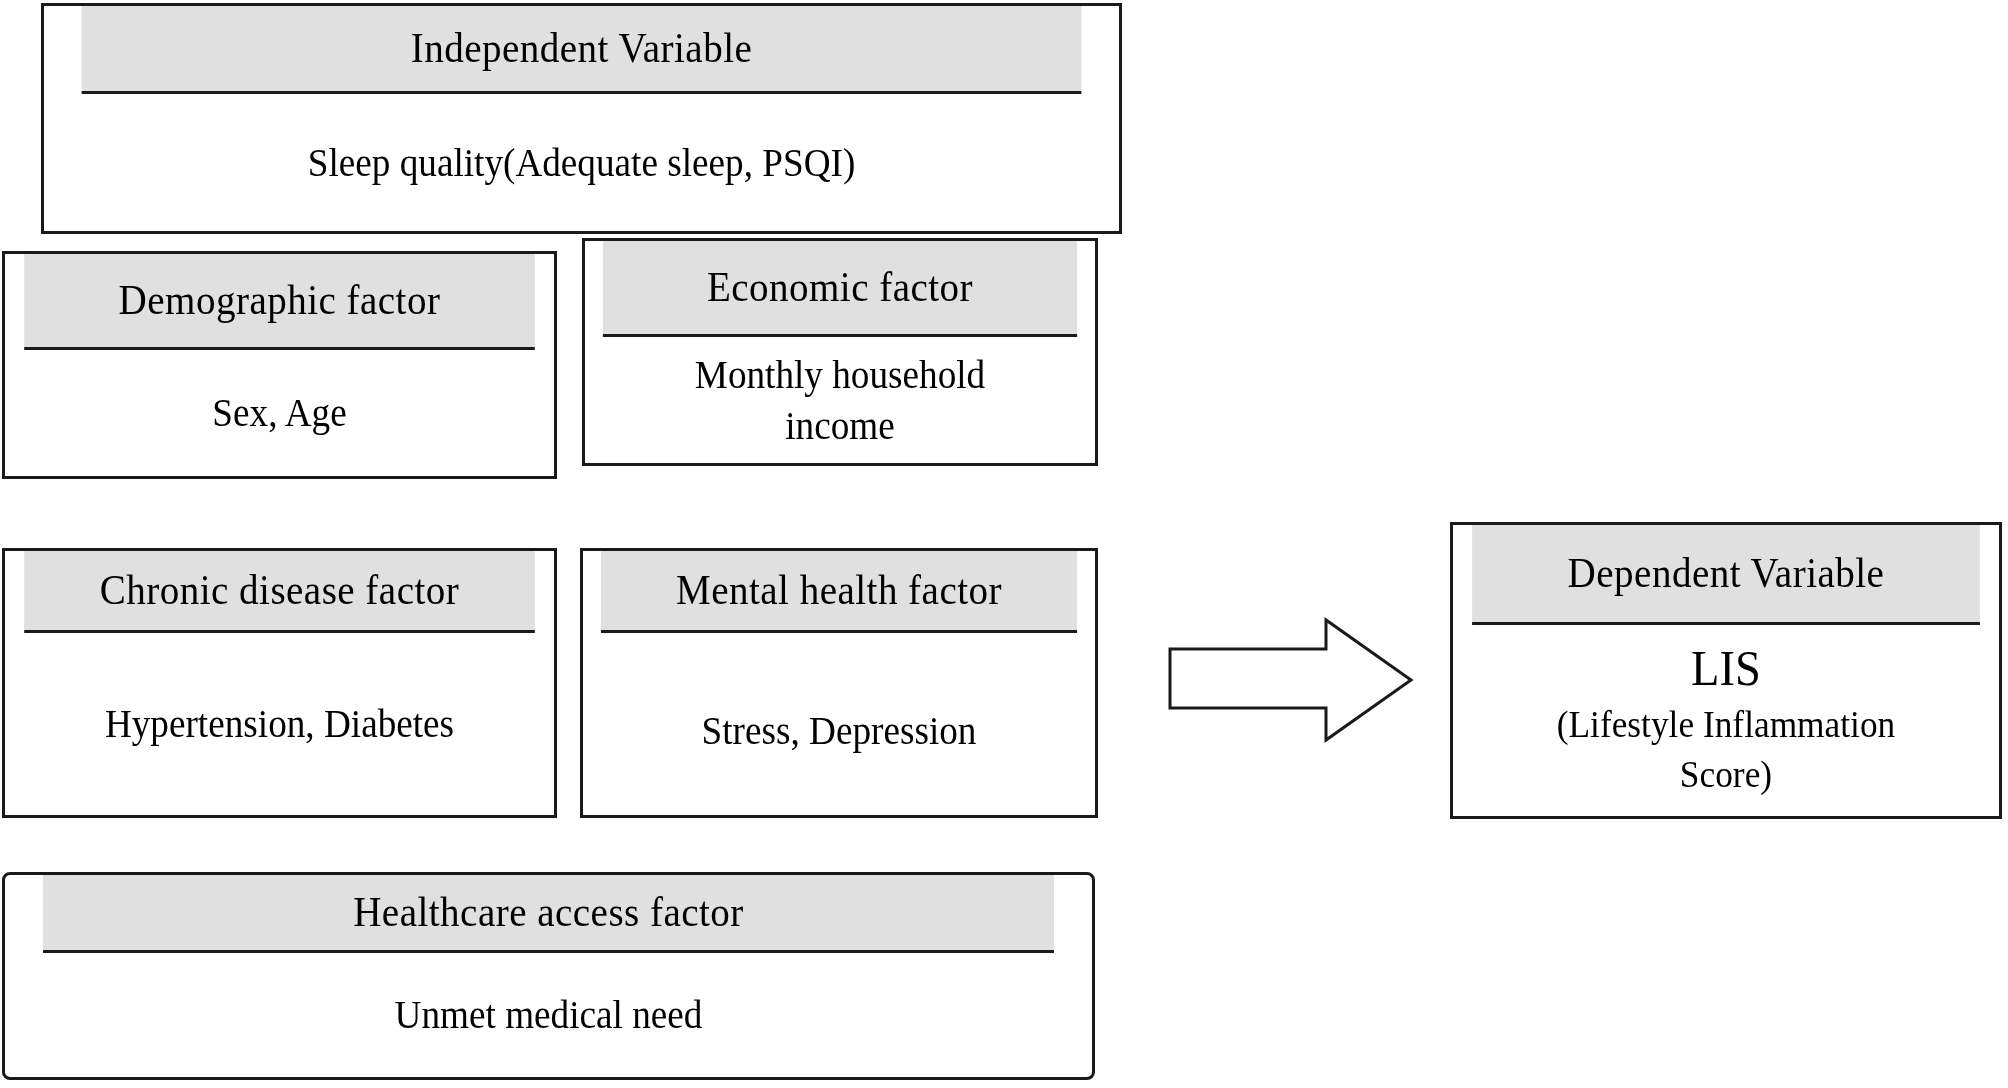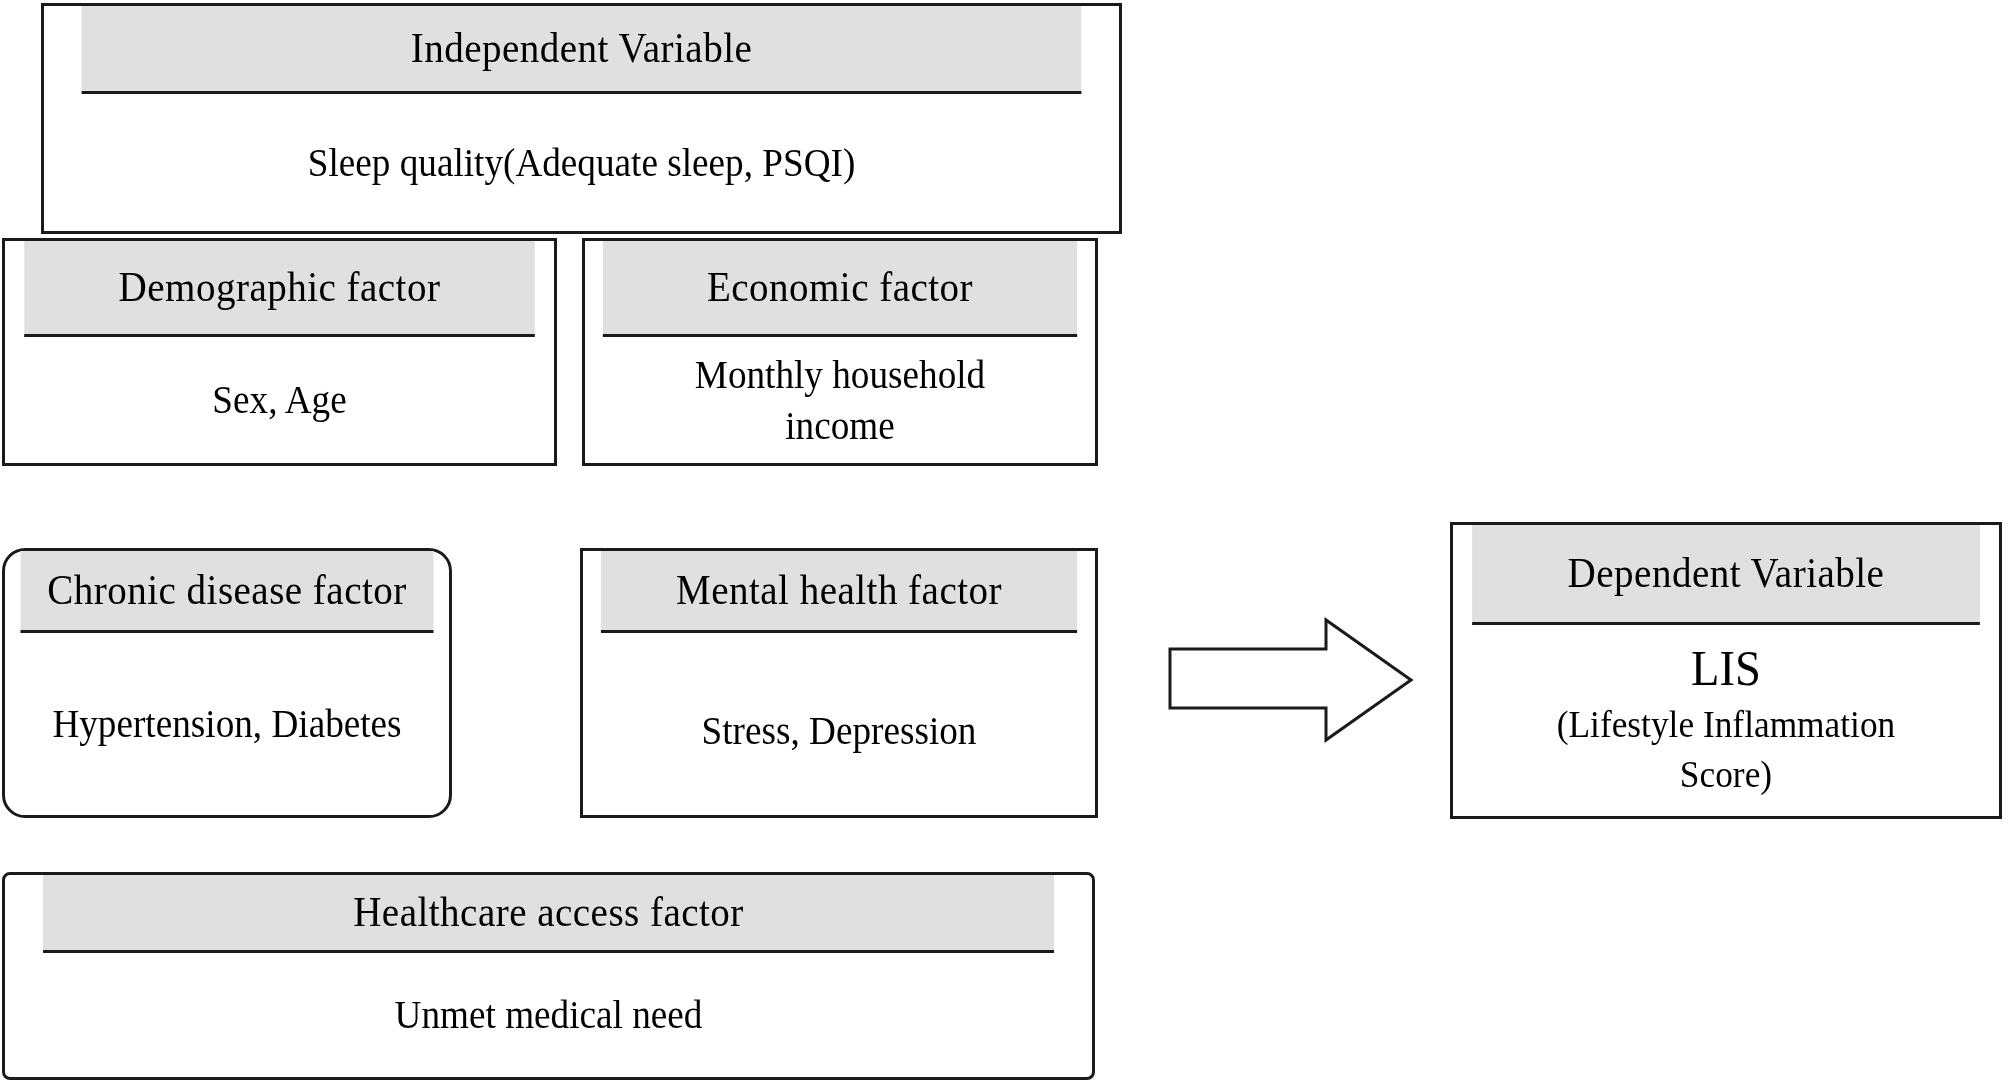--- a/index.html
+++ b/index.html
@@ -55,27 +55,27 @@
     transform-origin: center center;
   }
   .vbox-body.multiline {
     white-space: pre-line;
   }
 
   
   #box-independent      { left: 8px;    top: 3px;    width: 1081px; height: 231px; margin-left: 33px; }
   #box-independent .vbox-header { height: 88px; }
 
-  #box-demographic      { left: 2px;    top: 238px;  width: 555px;  height: 228px; }
+  #box-demographic      { left: 2px;    top: 251px;  width: 555px;  height: 228px; }
   #box-demographic .vbox-header { height: 96px; }
 
   #box-economic         { left: 582px;  top: 238px;  width: 516px;  height: 228px; justify-content: flex-end; }
   #box-economic .vbox-header { height: 96px; }
 
-  #box-chronic          { left: 2px;    top: 548px;  width: 450px;  height: 270px; border-radius: 23px; }
+  #box-chronic          { left: 2px;    top: 548px;  width: 555px;  height: 270px; }
   #box-chronic .vbox-header { height: 82px; }
 
   #box-mental           { left: 580px;  top: 548px;  width: 518px;  height: 270px; gap: 14px; }
   #box-mental .vbox-header { height: 82px; }
 
   #box-healthcare       { left: 2px;    top: 872px;  width: 1093px; height: 208px; border-radius: 8px; }
   #box-healthcare .vbox-header { height: 78px; }
 
   #box-dependent        { left: 1450px; top: 522px;  width: 552px;  height: 297px; }
   #box-dependent .vbox-header { height: 100px; }

